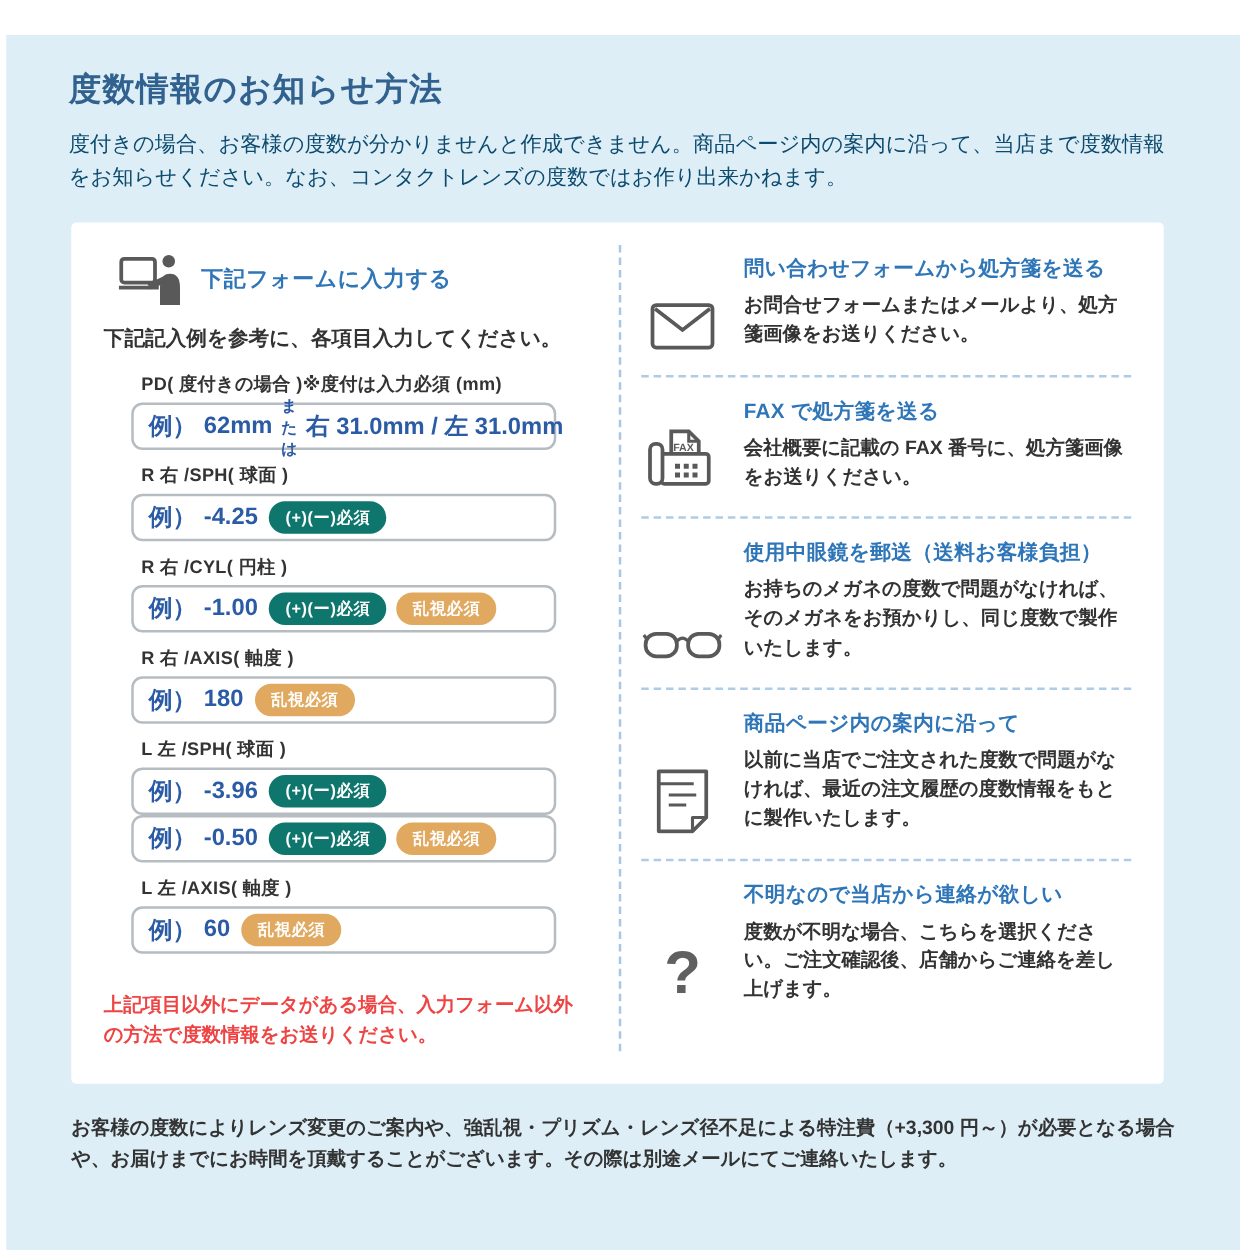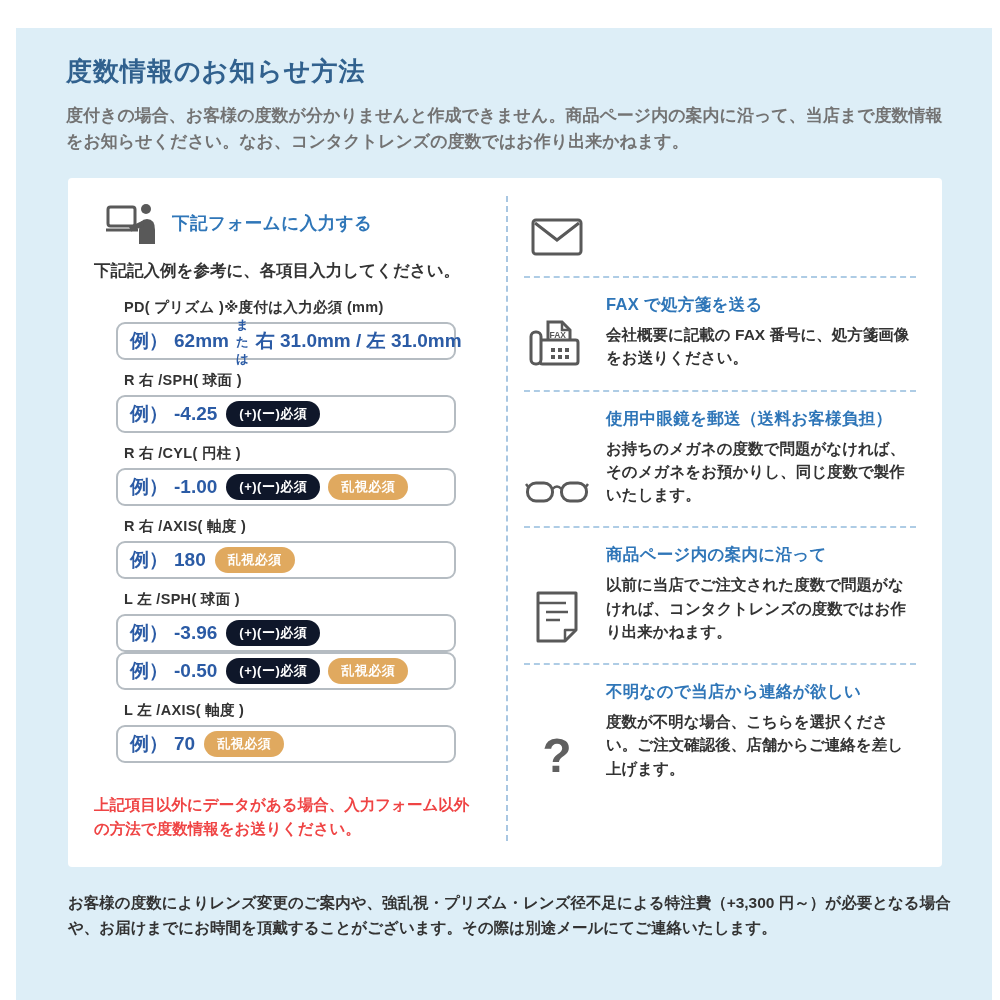--- a/index.html
+++ b/index.html
@@ -2,29 +2,29 @@
 <html><head>
 <meta charset="utf-8">
 <style>
   html,body{margin:0;padding:0;}
   body{
     width:1000px;height:1000px;background:#ffffff;
     font-family:"Liberation Sans","DejaVu Sans",sans-serif;
     color:#333;overflow:hidden;
   }
   .panel{
-    margin:28px 8px 0 16px;height:972px;box-sizing:border-box;
+    margin:28px 8px 0 5px;height:972px;box-sizing:border-box;
     background:#ddeef7;padding:26px 44px 0 50px;
   }
   .page-title{
     font-size:26px;font-weight:bold;color:#31618e;margin:0 0 14px 0;
     letter-spacing:1px;
   }
   .intro{
-    font-size:17px;line-height:1.5;font-weight:700;color:#737373;
+    font-size:17px;line-height:1.5;font-weight:400;color:#0c4a6e;
     margin:0;width:885px;
   }
   .card{
     margin-top:24px;margin-left:2px;width:874px;box-sizing:border-box;
     background:#ffffff;border-radius:4px;display:flex;
     padding:18px 0 26px 0;
   }
   .col-left{
     width:440px;box-sizing:border-box;
     padding:0 28px 0 26px;
@@ -45,21 +45,21 @@
     display:flex;align-items:center;gap:9px;padding:0 12px;
   }
   .ex-prefix,.ex-value,.ex-value2{font-size:19px;font-weight:bold;color:#2b5ba5;white-space:nowrap;}
   .ex-prefix{margin-right:-3px;}
   .ex-joiner{font-size:12.5px;font-weight:bold;color:#2b5ba5;margin:2px -2px 0 -2px;}
   .badges{display:flex;gap:8px;align-items:center;}
   .pill{
     border-radius:14px;color:#fff;font-size:13px;font-weight:bold;
     padding:4px 13px;white-space:nowrap;letter-spacing:0.5px;
   }
-  .pill-blue{background:#0f172a;text-align:right;}
+  .pill-blue{background:#0f766e;text-align:right;}
   .pill-orange{background:#e0a95f;}
   .left-footer{font-size:15.5px;line-height:1.55;font-weight:600;color:#ef4444;margin:30px 0 0 0;width:388px;}
 
   .method{display:flex;gap:16px;padding:16px 0 20px 0;border-bottom:2px dashed #aecce5;}
   .method:last-child{border-bottom:none;}
   .method:first-of-type{padding-top:8px;}
   .m-icon{width:66px;flex:0 0 auto;display:flex;justify-content:center;align-items:flex-end;padding-top:14px;color:#595959;}
   .m-text{flex:1;}
   .m-title{font-size:16.5px;font-weight:bold;color:#2f76b8;margin:0 0 7px 0;letter-spacing:0.3px;}
   .m-body{font-size:15.5px;font-weight:600;line-height:1.5;color:#333;margin:0;width:305px;}
@@ -90,21 +90,21 @@
             <path d="M36 19 L23 25 l2.2 4.5 L38 24 z" fill="#595959"></path>
           </svg>
         </span>
         <span class="htitle">下記フォームに入力する</span>
       </div>
       <p class="form-sub">下記記入例を参考に、各項目入力してください。</p>
 
       <div class="fields">
 
           <div>
-            <div class="field-label">PD( プリズム )※度付は入力必須 (mm)</div>
+            <div class="field-label">PD( 度付きの場合 )※度付は入力必須 (mm)</div>
             <div class="field-box">
               <span class="ex-prefix">例）</span>
               <span class="ex-value">62mm</span>
               <span class="ex-joiner">または</span>
               <span class="ex-value2">右 31.0mm / 左 31.0mm</span>
               <span class="badges"></span>
             </div>
           </div>
 
           <div>
@@ -165,40 +165,44 @@
                 <span class="pill pill-blue">(+)(ー)必須</span>
                 <span class="pill pill-orange">乱視必須</span>
               </span>
             </div>
           </div>
 
           <div>
             <div class="field-label">L 左 /AXIS( 軸度 )</div>
             <div class="field-box">
               <span class="ex-prefix">例）</span>
-              <span class="ex-value">70</span>
+              <span class="ex-value">60</span>
 
               <span class="badges">
                 <span class="pill pill-orange">乱視必須</span>
               </span>
             </div>
           </div>
         </div>
 
       <p class="left-footer">上記項目以外にデータがある場合、入力フォーム以外の方法で度数情報をお送りください。</p>
     </div>
 
     <div class="col-right">
 
         <div class="method">
           <span class="m-icon">
             <svg width="52" height="38" viewBox="0 0 52 38">
               <rect x="2" y="2" width="48" height="34" rx="3" fill="none" stroke="#595959" stroke-width="3"></rect>
               <path d="M4 5 L26 22 L48 5" fill="none" stroke="#595959" stroke-width="3"></path>
             </svg>
+          </span>
+          <span class="m-text">
+            <p class="m-title">問い合わせフォームから処方箋を送る</p>
+            <p class="m-body">お問合せフォームまたはメールより、処方箋画像をお送りください。</p>
           </span>
         </div>
 
         <div class="method">
           <span class="m-icon">
             <svg width="58" height="52" viewBox="0 0 58 52">
               <path d="M20 22 V4 h14 l8 8 v10" fill="none" stroke="#595959" stroke-width="3"></path>
               <path d="M34 4 v8 h8" fill="none" stroke="#595959" stroke-width="2.5"></path>
               <text x="21.5" y="19.5" font-size="8.5" font-weight="bold" fill="#595959" font-family="Liberation Sans,sans-serif">FAX</text>
               <rect x="12" y="22" width="38" height="24" rx="2.5" fill="none" stroke="#595959" stroke-width="3"></rect>
@@ -238,21 +242,21 @@
         <div class="method">
           <span class="m-icon">
             <svg width="44" height="52" viewBox="0 0 44 52">
               <path d="M3 2 h38 v37 l-11 11 H3 z" fill="none" stroke="#595959" stroke-width="3" stroke-linejoin="round"></path>
               <path d="M41 39 H30 v11" fill="none" stroke="#595959" stroke-width="2.5" stroke-linejoin="round"></path>
               <path d="M3 12 h28 M11 21 h22 M11 29 h14" stroke="#595959" stroke-width="2.5" fill="none"></path>
             </svg>
           </span>
           <span class="m-text">
             <p class="m-title">商品ページ内の案内に沿って</p>
-            <p class="m-body">以前に当店でご注文された度数で問題がなければ、コンタクトレンズの度数ではお作り出来かねます。</p>
+            <p class="m-body">以前に当店でご注文された度数で問題がなければ、最近の注文履歴の度数情報をもとに製作いたします。</p>
           </span>
         </div>
 
         <div class="method">
           <span class="m-icon">
             <span class="qmark">?</span>
           </span>
           <span class="m-text">
             <p class="m-title">不明なので当店から連絡が欲しい</p>
             <p class="m-body">度数が不明な場合、こちらを選択ください。ご注文確認後、店舗からご連絡を差し上げます。</p>

